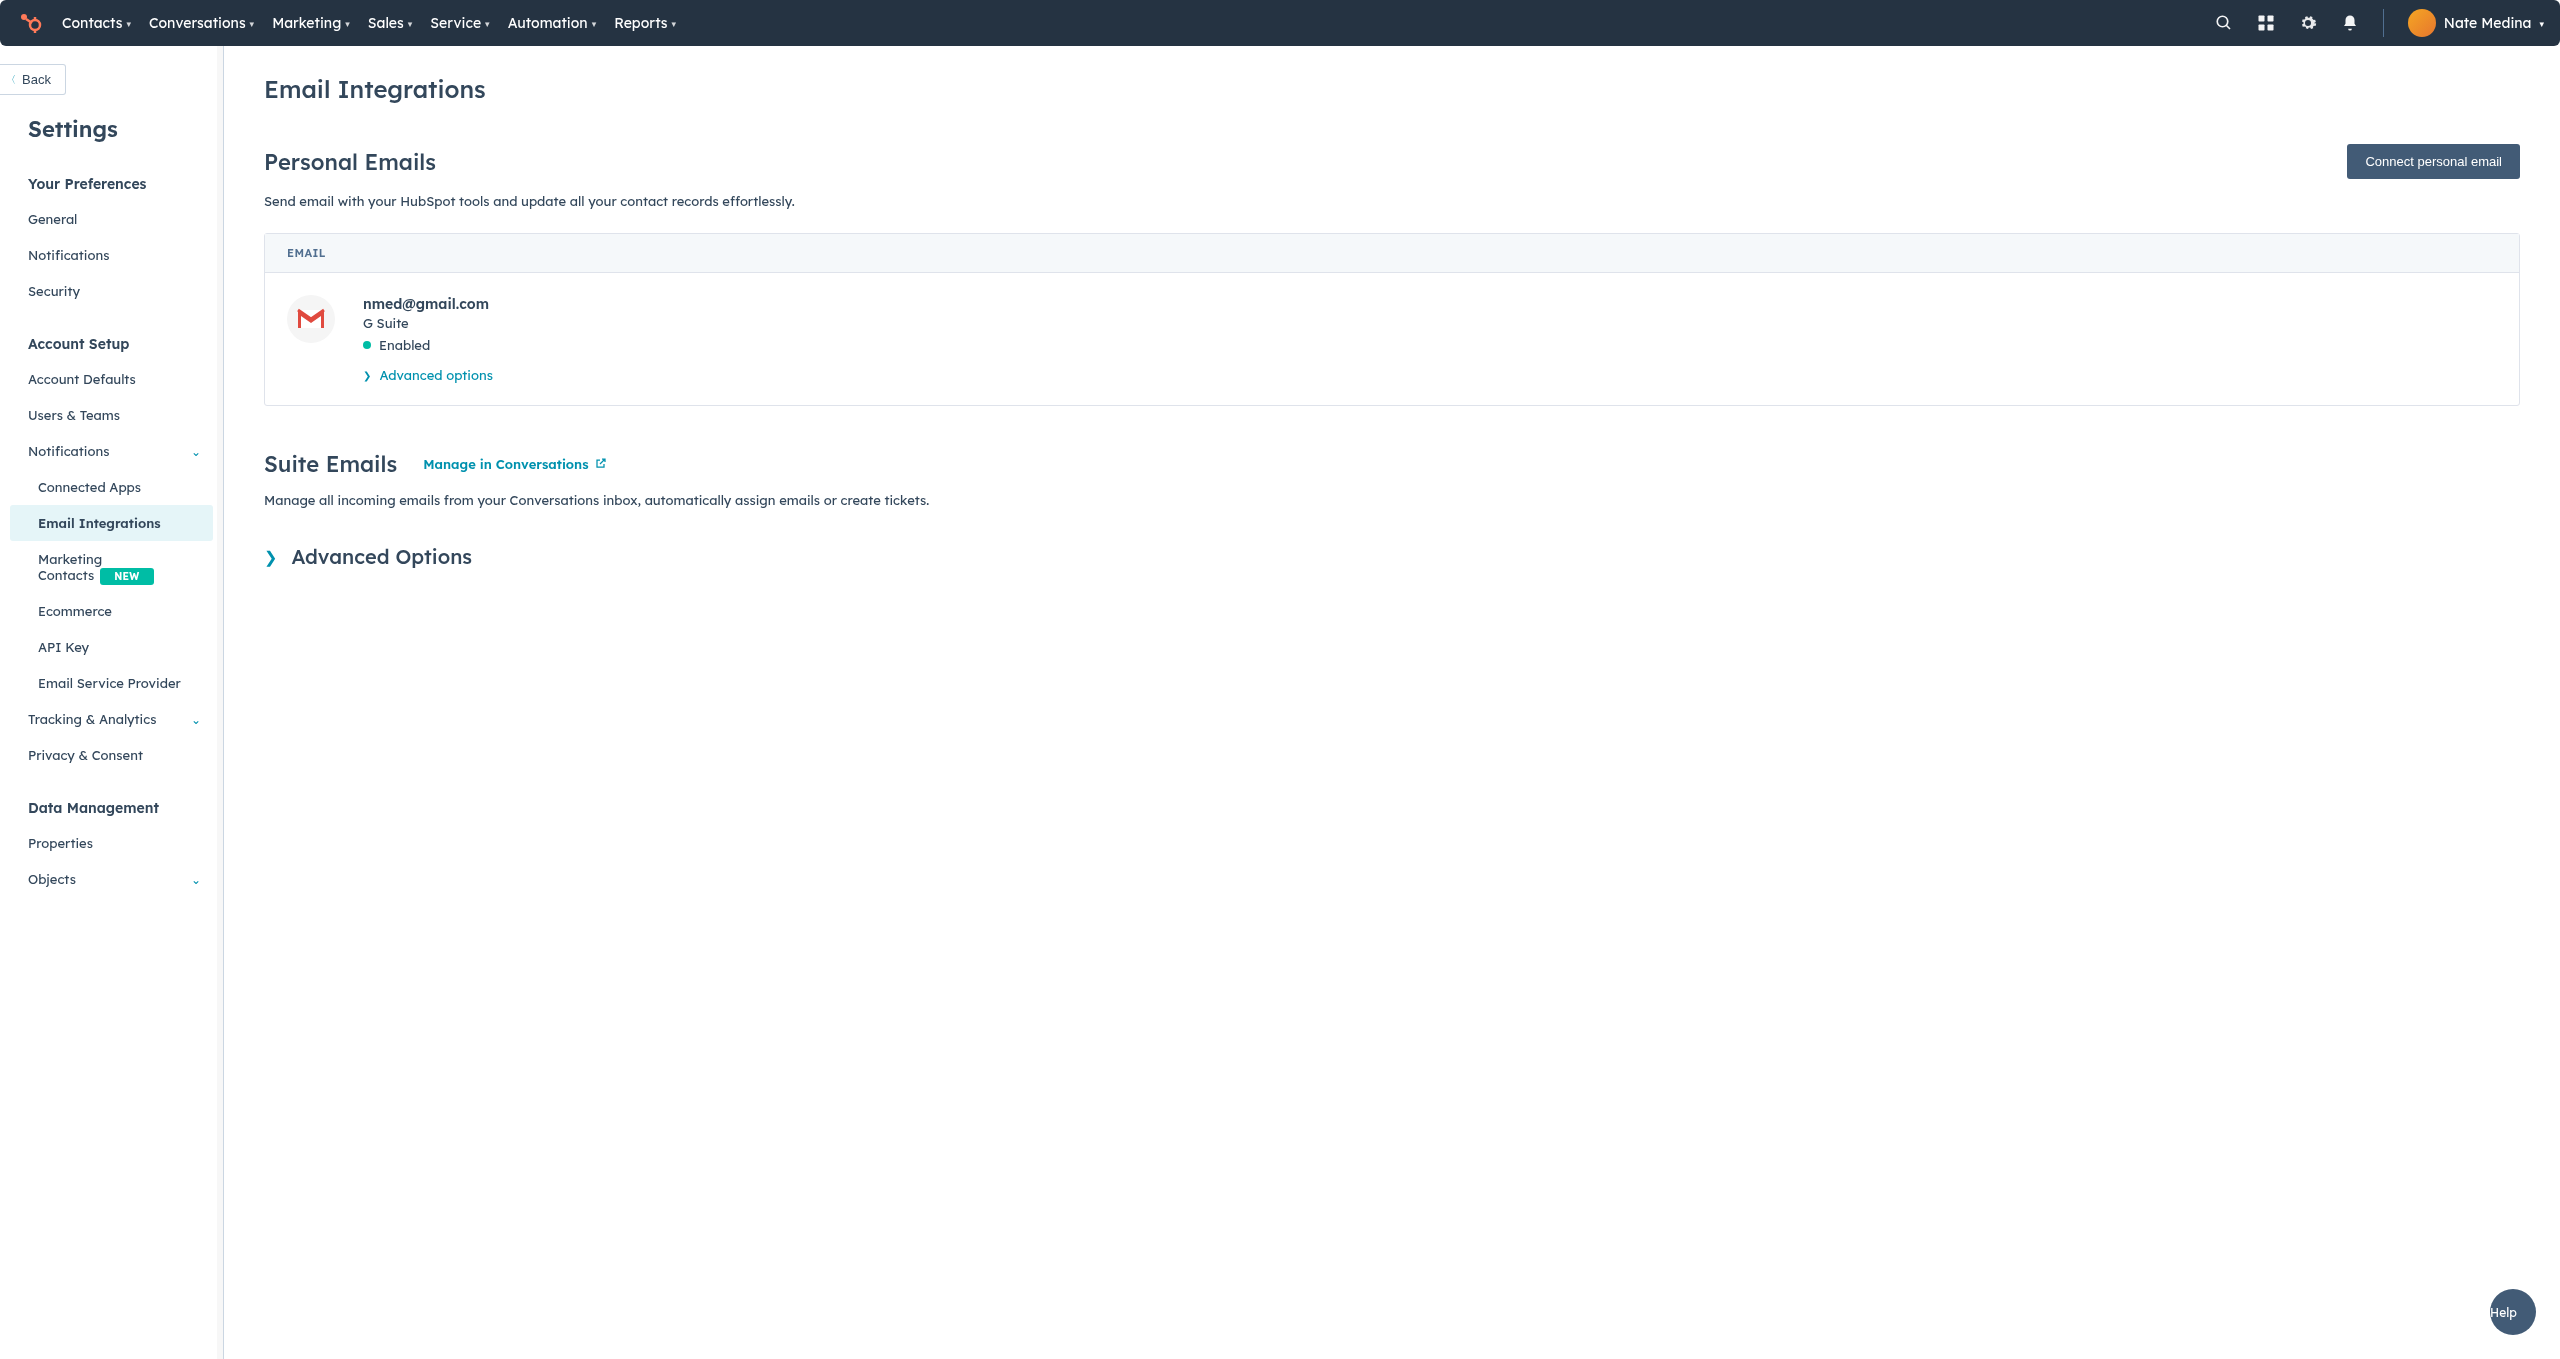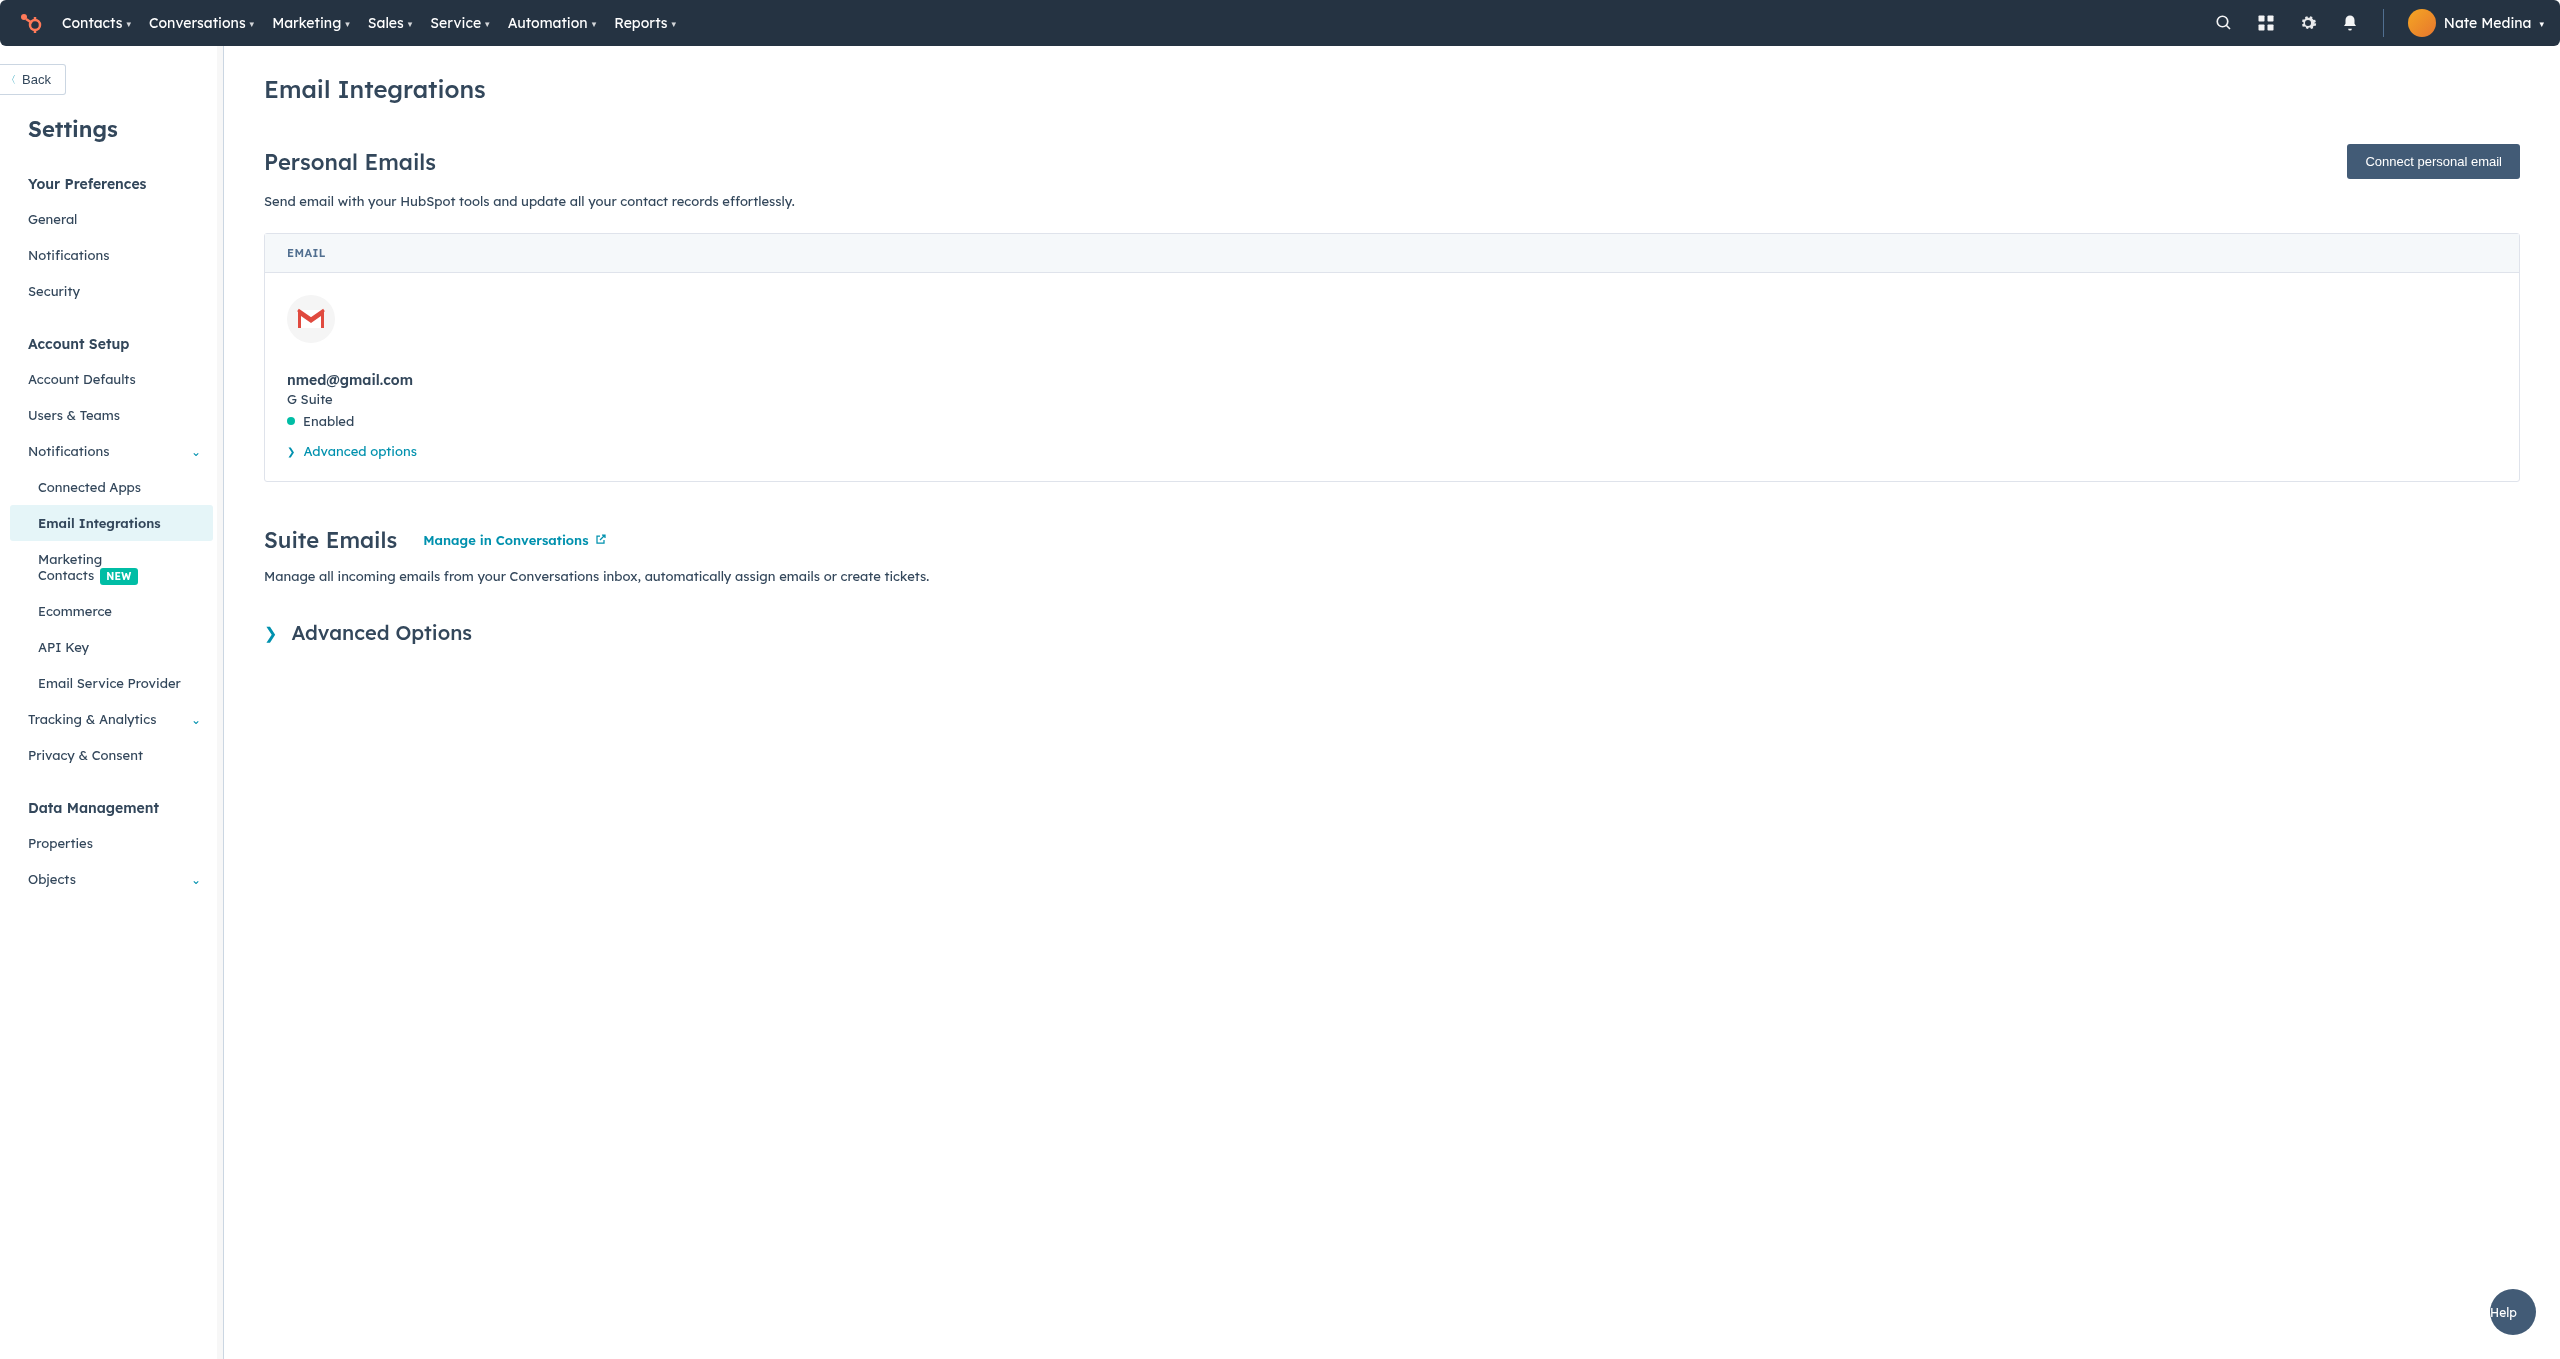--- a/index.html
+++ b/index.html
@@ -25,39 +25,39 @@
 .back-btn { margin:18px 0 16px -4px; border:1px solid #cbd6e2; border-left:none; border-radius:0 3px 3px 0; padding:7px 14px 7px 10px; display:inline-flex; align-items:center; gap:6px; color:#33475b; font-size:13px; cursor:pointer; background:#fff; }
 .back-btn .chev-l { color:#0091ae; font-size:10px; }
 .settings-title { font-size:22px; font-weight:600; padding:4px 28px 20px; color:#33475b; }
 .sb-group-title { font-size:14px; font-weight:600; padding:12px 28px 8px; color:#33475b; }
 .sb-link { padding:10px 28px; font-size:13px; color:#33475b; cursor:pointer; }
 .sb-link.sub { padding-left:38px; font-size:13px; }
 .sb-link.active { background:#e5f5f8; border-radius:3px; margin:0 10px; padding-left:18px; font-weight:600; }
 .sb-link.active.sub { padding-left:28px; }
 .sb-expand-row { display:flex; align-items:center; padding:10px 22px 10px 28px; cursor:pointer; font-size:13px; }
 .sb-expand-row .exp-ic { margin-left:auto; color:#0091ae; font-size:12px; }
-.sb-badge { background:#00bda5; color:#fff; font-size:10px; font-weight:700; padding:2px 6px; border-radius:3px; margin-left:6px; letter-spacing:.3px; }
+.sb-badge { background:#00bda5; color:#fff; font-size:10px; font-weight:700; padding:2px 14px; border-radius:3px; margin-left:6px; letter-spacing:.3px; }
 .sb-spacer { height:14px; }
 
 
 .main { flex:1; overflow-y:auto; padding:28px 40px; }
 .page-title { font-size:24px; font-weight:500; color:#33475b; margin-bottom:20px; }
 .tabs { display:flex; border-bottom:1px solid #dfe3eb; }
 .tab { padding:14px 32px; font-size:13px; color:#33475b; border:1px solid #dfe3eb; border-bottom:none; background:#f5f8fa; cursor:pointer; margin-right:-1px; }
 .tab.active { background:#fff; border-bottom:1px solid #fff; position:relative; top:1px; font-weight:600; }
 .filler-border { flex:1; }
 
 .section-head { display:flex; align-items:center; margin-top:40px; }
 .section-head h2 { font-size:22px; font-weight:500; color:#33475b; }
 .primary-btn { margin-left:auto; background:#425b76; color:#fff; border:none; padding:10px 18px; border-radius:3px; font-size:13px; cursor:pointer; }
 .section-sub { margin-top:14px; font-size:13px; color:#33475b; }
 
 .email-table { border:1px solid #dfe3eb; border-radius:3px; margin-top:24px; }
 .email-table-head { background:#f5f8fa; padding:12px 22px; font-size:11px; font-weight:600; letter-spacing:.4px; color:#516f90; border-bottom:1px solid #dfe3eb; }
-.email-row { padding:22px; display:flex; align-items:flex-start; gap:28px;flex-direction:column; }
+.email-row { padding:22px; display:flex; align-items:flex-start; gap:28px; }
 .gmail-ic { width:48px; height:48px; border-radius:50%; background:#f5f5f5; display:flex; align-items:center; justify-content:center; }
 .email-meta strong { font-size:14px; font-weight:600; }
 .email-meta .prov { font-size:13px; margin-top:2px; }
 .email-status { display:flex; align-items:center; gap:8px; margin-top:6px; font-size:13px; }
 .dot { width:8px; height:8px; border-radius:50%; background:#00bda5; }
 .adv-opt-link { margin-top:14px; color:#0091ae; font-size:13px; cursor:pointer; display:flex; align-items:center; gap:8px; }
 .adv-opt-link .chev { font-size:10px; }
 
 .team-head { display:flex; align-items:center; gap:26px; margin-top:44px; }
 .team-head h2 { font-size:22px; font-weight:500; }

